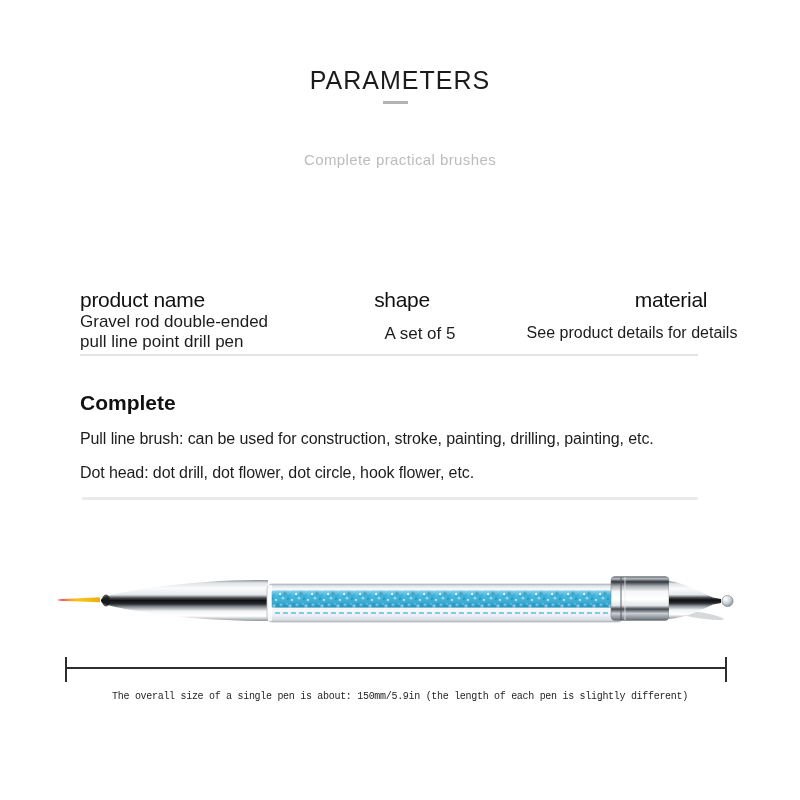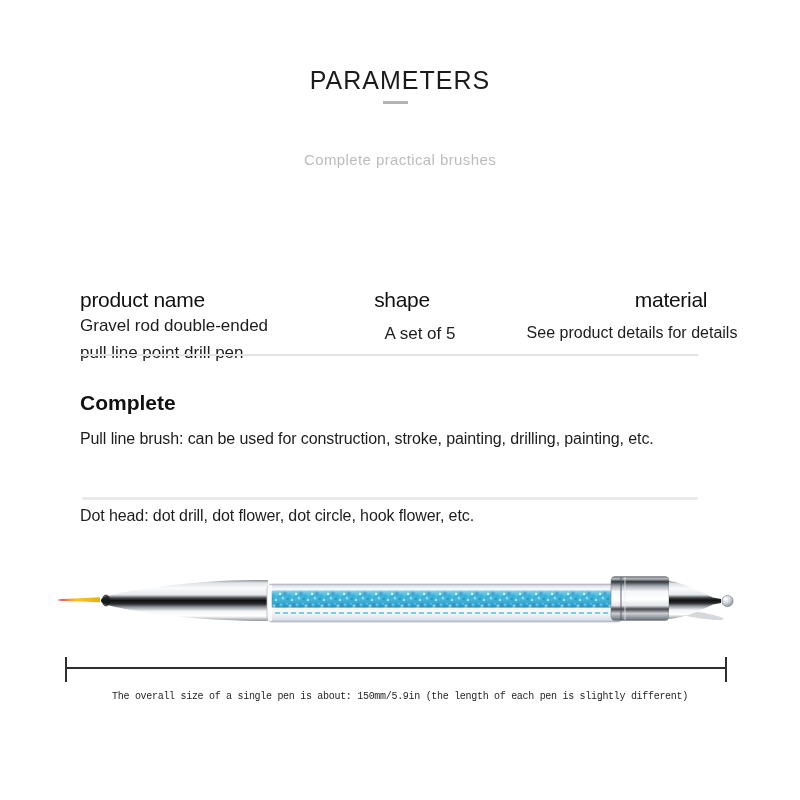--- a/index.html
+++ b/index.html
@@ -18,31 +18,31 @@
     top:151px; left:0; right:0; text-align:center;
     font-size:15px; letter-spacing:0.4px; color:#bcbcbc;
   }
 
   .th { top:288px; font-size:21px; font-weight:normal; color:#111; letter-spacing:-0.3px; }
   .th-product { left:80px; }
   .th-shape   { left:402px; transform:translateX(-50%);text-align:center; }
   .th-material{ left:671px; transform:translateX(-50%); }
 
   .td { font-size:17px; color:#1d1d1d; }
-  .td-product { top:312px; left:80px; width:218px; line-height:27px; }
+  .td-product { top:312px; left:80px; width:218px; line-height:20px; }
   .td-shape   { top:324px; left:420px; transform:translateX(-50%); white-space:nowrap; }
   .td-material{ top:324px; left:632px; transform:translateX(-50%); font-size:16px; white-space:nowrap; }
 
   .divider1 { top:354px; left:80px; width:618px; height:2px; background:#e3e3e3; }
   .divider2 { top:497px; left:82px; width:616px; height:3px; background:#eaeaea; border-radius:2px; }
 
   .func-heading { top:391px; left:80px; font-size:21px; font-weight:bold; color:#111; }
   .func-line { left:80px; font-size:16px; color:#1d1d1d; white-space:nowrap; letter-spacing:-0.1px; }
   .func-line-1 { top:430px; }
-  .func-line-2 { top:464px;margin-top:43px; }
+  .func-line-2 { top:464px; }
 
   .pen-figure { top:568px; left:55px; width:690px; height:70px; }
 
   .measure { top:657px; left:65px; width:662px; height:25px; }
   .measure .tick { position:absolute; top:0; width:2px; height:25px; background:#2e2e2e; }
   .measure .tick-left  { left:0; }
   .measure .tick-right { right:0; }
   .measure .bar { position:absolute; top:10px; left:0; right:0; height:2px; background:#2e2e2e; }
 
   .size-caption {

